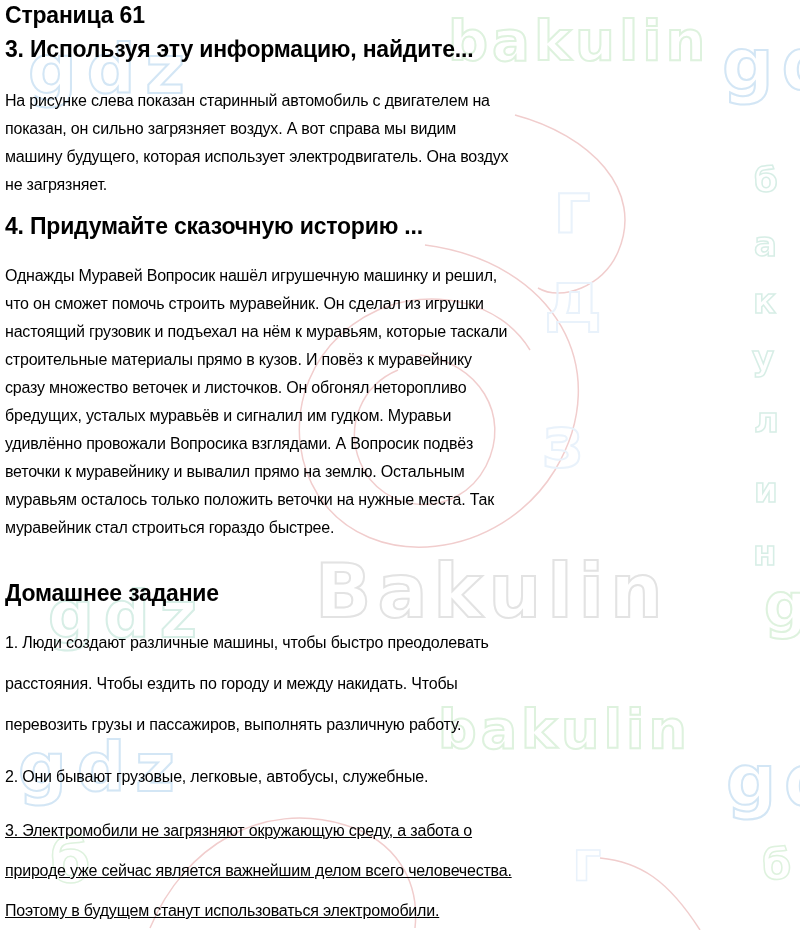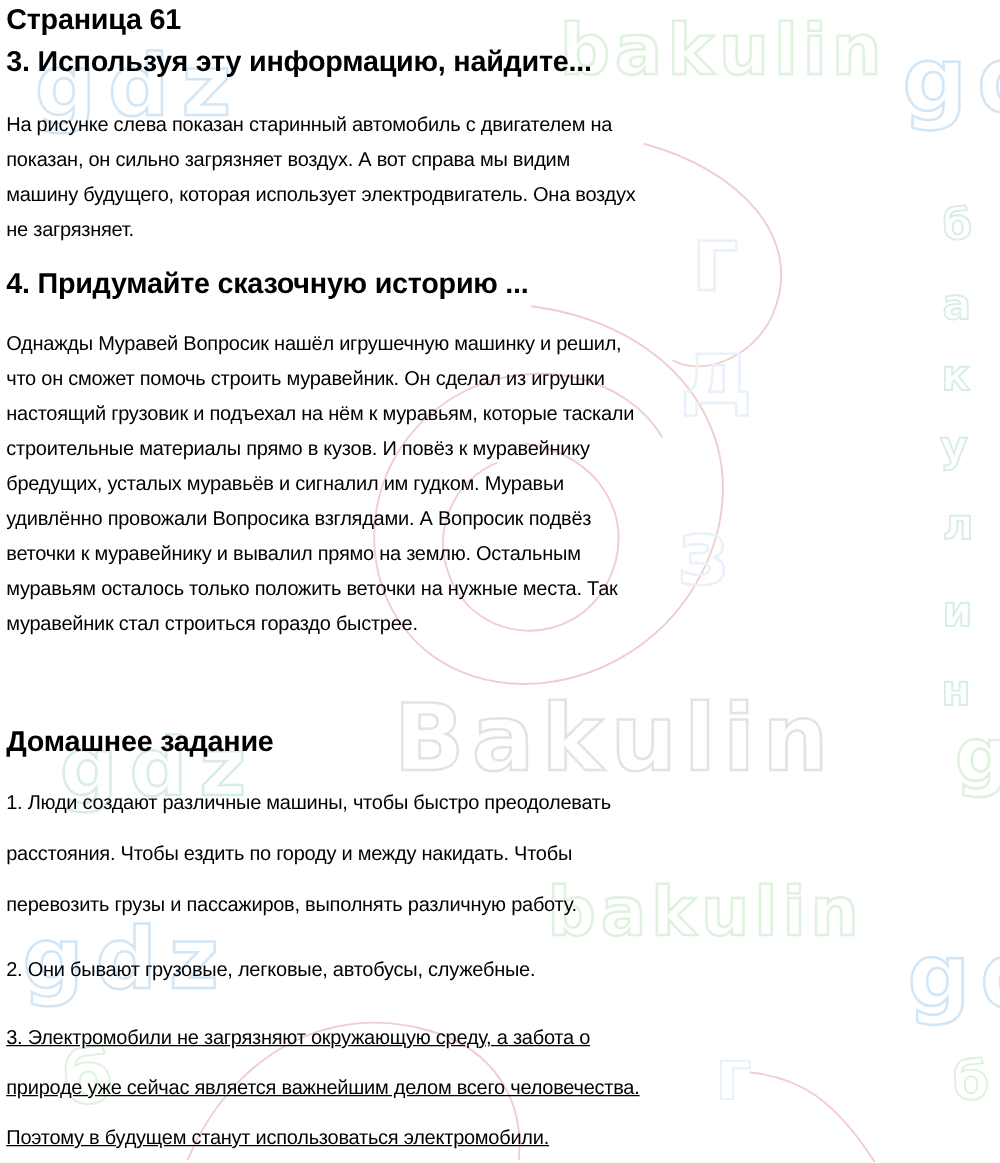--- a/index.html
+++ b/index.html
@@ -101,20 +101,21 @@
         <div>не загрязняет.</div>
       </div>
 
     <div class="block heading" style="top:213px;">4. Придумайте сказочную историю ...</div>
 
     <div class="block para" style="top:262px;">
         <div>Однажды Муравей Вопросик нашёл игрушечную машинку и решил,</div>
         <div>что он сможет помочь строить муравейник. Он сделал из игрушки</div>
         <div>настоящий грузовик и подъехал на нём к муравьям, которые таскали</div>
         <div>строительные материалы прямо в кузов. И повёз к муравейнику</div>
+        <div>сразу множество веточек и листочков. Он обгонял неторопливо</div>
         <div>бредущих, усталых муравьёв и сигналил им гудком. Муравьи</div>
         <div>удивлённо провожали Вопросика взглядами. А Вопросик подвёз</div>
         <div>веточки к муравейнику и вывалил прямо на землю. Остальным</div>
         <div>муравьям осталось только положить веточки на нужные места. Так</div>
         <div>муравейник стал строиться гораздо быстрее.</div>
       </div>
 
     <div class="block heading" style="top:580px;">Домашнее задание</div>
 
     <div class="block para wide" style="top:622px;">

